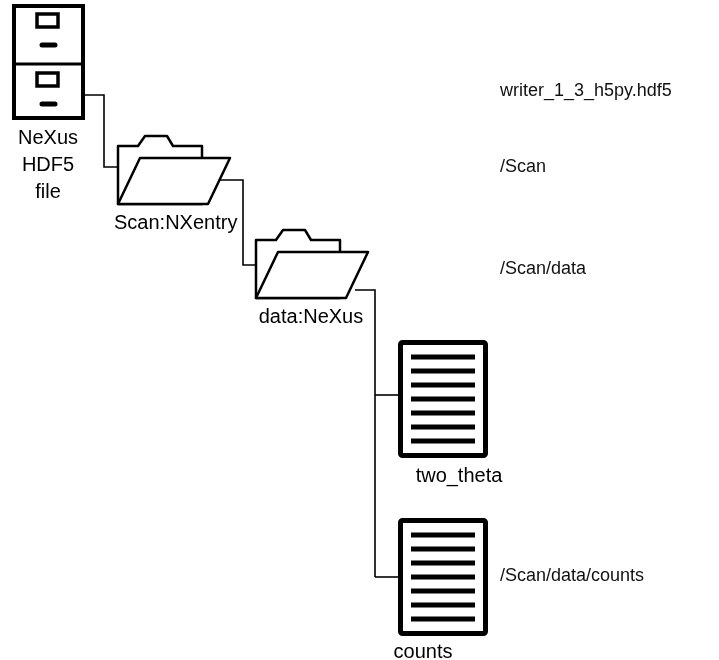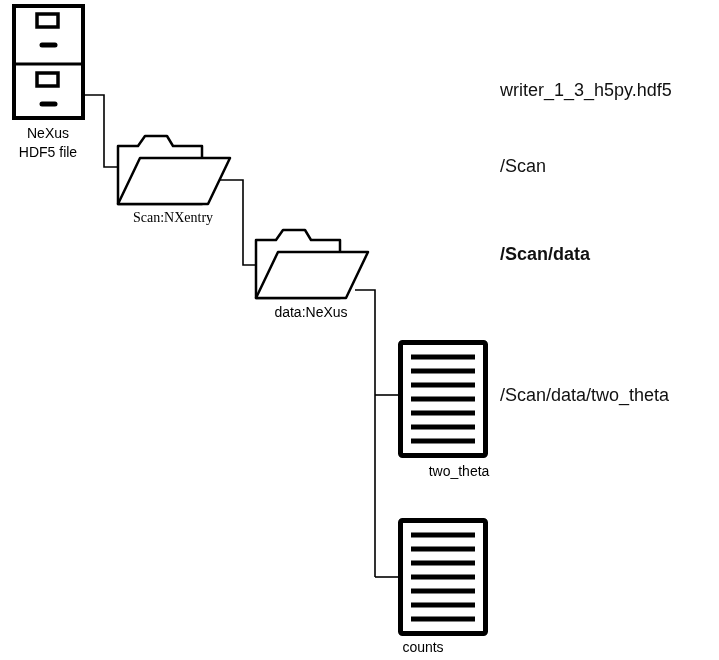--- a/index.html
+++ b/index.html
@@ -16,21 +16,21 @@
     overflow: hidden;
   }
   .diagram-svg {
     position: absolute;
     left: 0;
     top: 0;
   }
   .caption {
     position: absolute;
     color: #000000;
-    font-size: 14px;
+    font-size: 20px;
     line-height: 1.35;
     text-align: center;
     white-space: pre-line;
   }
   .path-label {
     position: absolute;
     left: 500px;
     color: #111111;
     font-size: 18px;
     line-height: 22px;
@@ -94,23 +94,23 @@
         <line x1="13" y1="59" x2="77" y2="59"></line>
         <line x1="13" y1="73" x2="77" y2="73"></line>
         <line x1="13" y1="87" x2="77" y2="87"></line>
         <line x1="13" y1="101" x2="77" y2="101"></line>
       </g>
     </g>
   </svg>
 
   <div class="caption" style="left:8px;   top:124px; width:80px;">NeXus
 HDF5 file</div>
-  <div class="caption" style="left:114px; top:209px; width:118px;font-family:Liberation Serif, serif;">Scan:NXentry</div>
+  <div class="caption" style="left:114px; top:209px; width:118px;">Scan:NXentry</div>
   <div class="caption" style="left:252px; top:303px; width:118px;">data:NeXus</div>
   <div class="caption" style="left:412px; top:462px; width:94px;">two_theta</div>
   <div class="caption" style="left:376px; top:638px; width:94px;">counts</div>
 
   <div class="path-label" style="top:79px;">writer_1_3_h5py.hdf5</div>
   <div class="path-label" style="top:155px;">/Scan</div>
-  <div class="path-label" style="top:243px;font-weight:bold;">/Scan/data</div>
-  <div class="path-label" style="top:384px;">/Scan/data/two_theta</div>
+  <div class="path-label" style="top:257px;">/Scan/data</div>
+  <div class="path-label" style="top:564px;">/Scan/data/counts</div>
 
 </div>
 
 </body></html>

